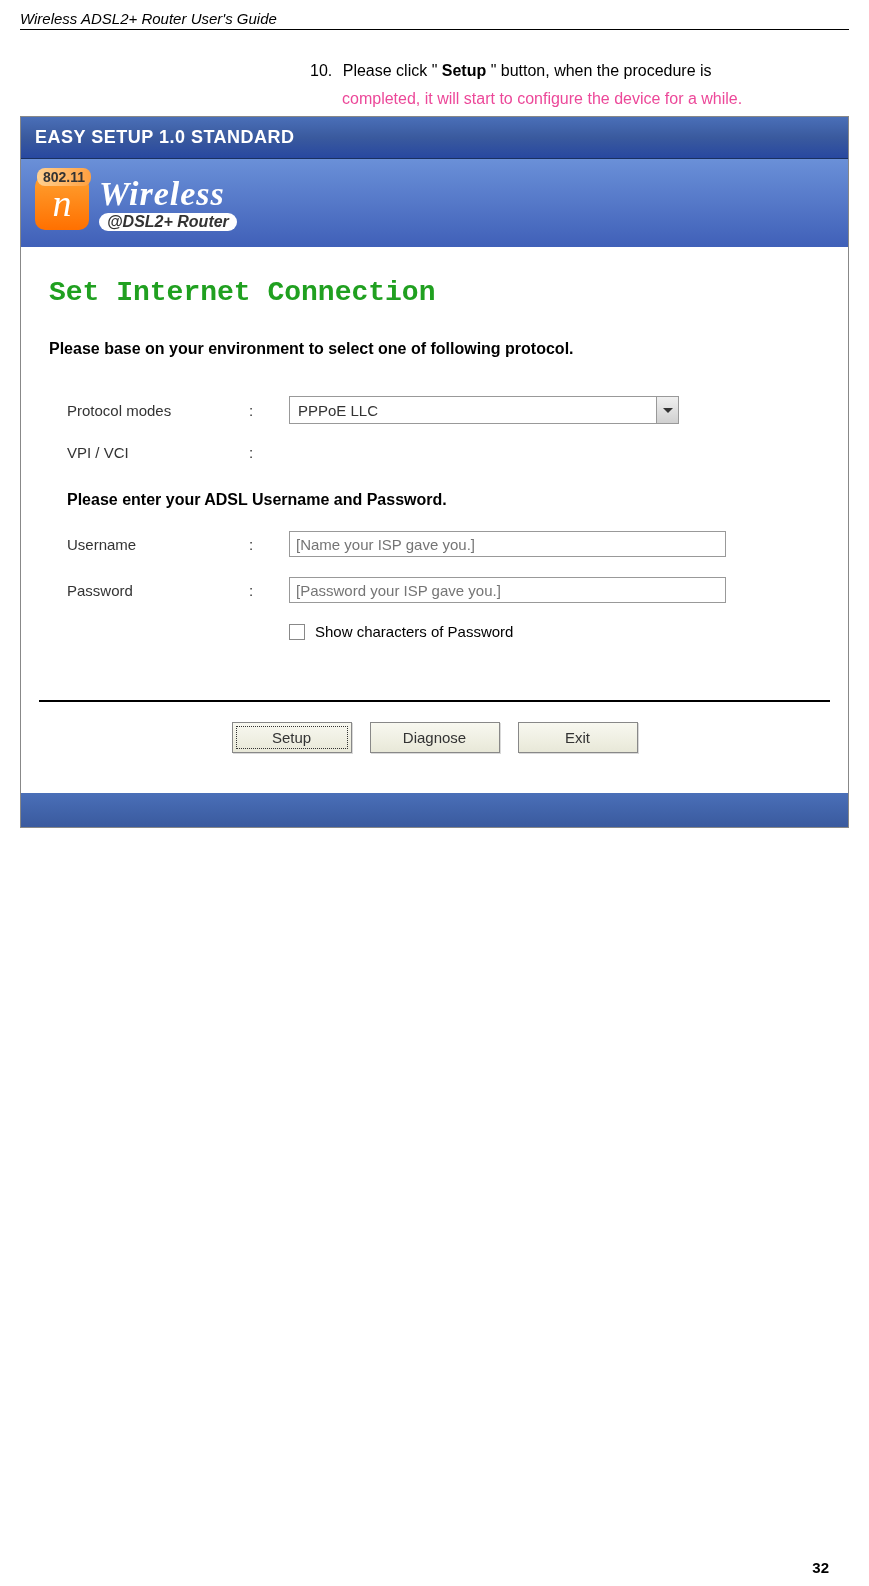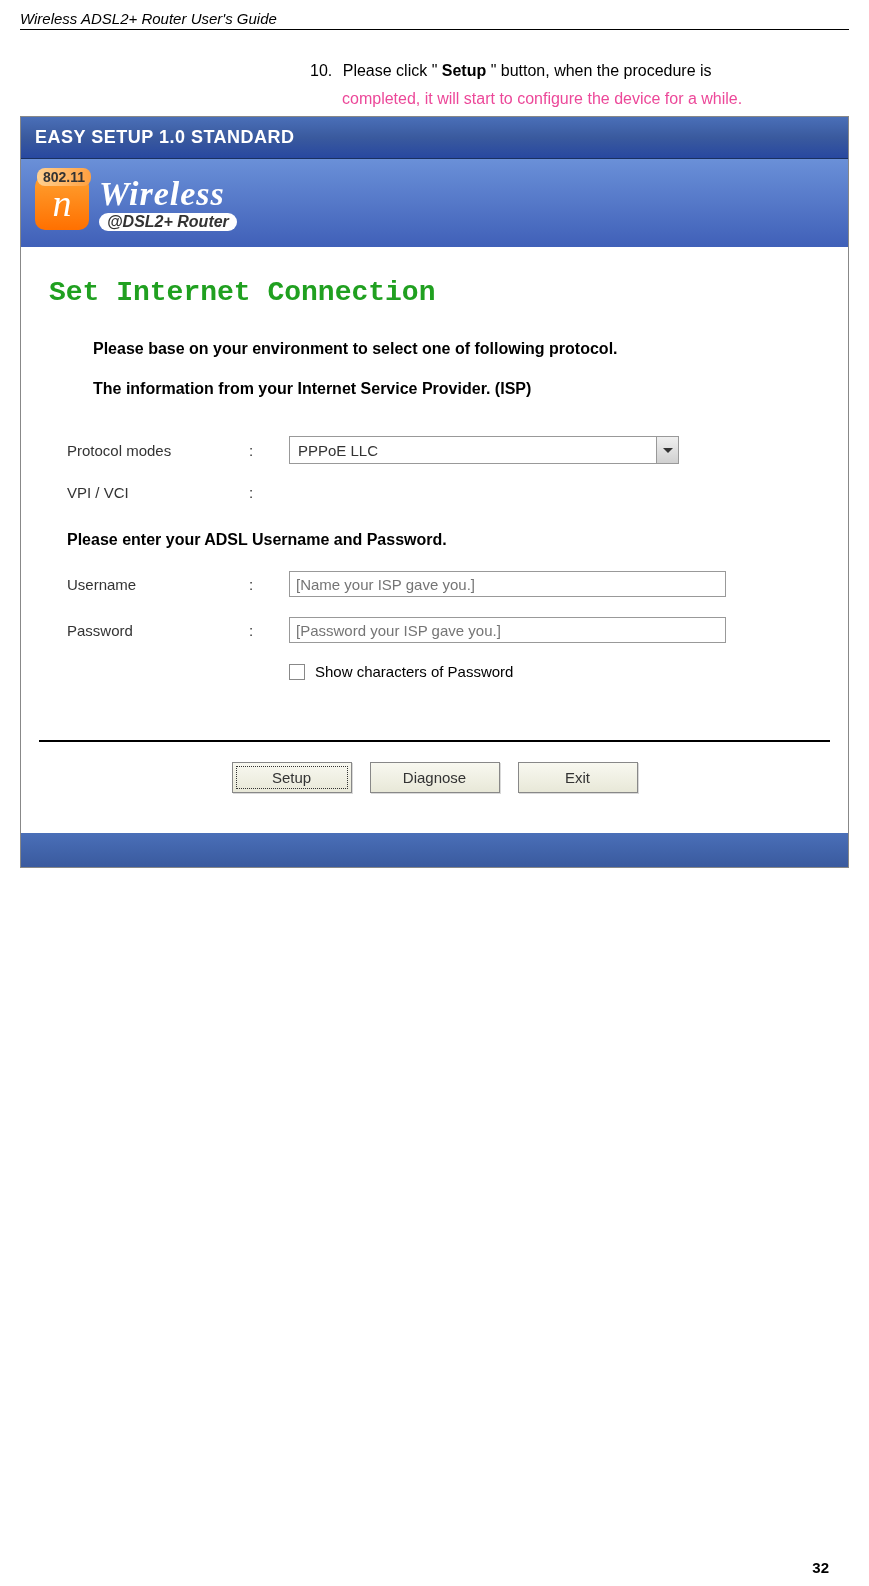--- a/index.html
+++ b/index.html
@@ -117,21 +117,20 @@
       font-size: 28px;
       font-weight: bold;
       margin-bottom: 32px;
       font-family: Liberation Mono, monospace;
     }
     .desc {
       font-weight: bold;
       font-size: 16px;
       color: #000;
       margin-bottom: 22px;
-      margin-left: 44px;
     }
     .form-row {
       display: flex;
       align-items: center;
       margin-bottom: 20px;
       font-size: 15px;
       color: #333;
     }
     .form-row .lbl {
       width: 200px;
@@ -282,21 +281,20 @@
       <div class="banner-text">
         <div class="w">Wireless</div>
         <span class="sub">@DSL2+ Router</span>
       </div>
     </div>
 
     <div class="content">
       <div class="section-title">Set Internet Connection</div>
 
       <div class="desc">Please base on your environment to select one of following protocol.</div>
-      <div class="desc">The information from your Internet Service Provider. (ISP)</div>
 
       <div style="height:16px"></div>
 
       <div class="form-row">
         <div class="lbl">Protocol modes</div>
         <div class="colon">:</div>
         <div class="ctrl">
           <div class="select-box">
             <span>PPPoE LLC</span>
             <span class="select-arrow"></span>

